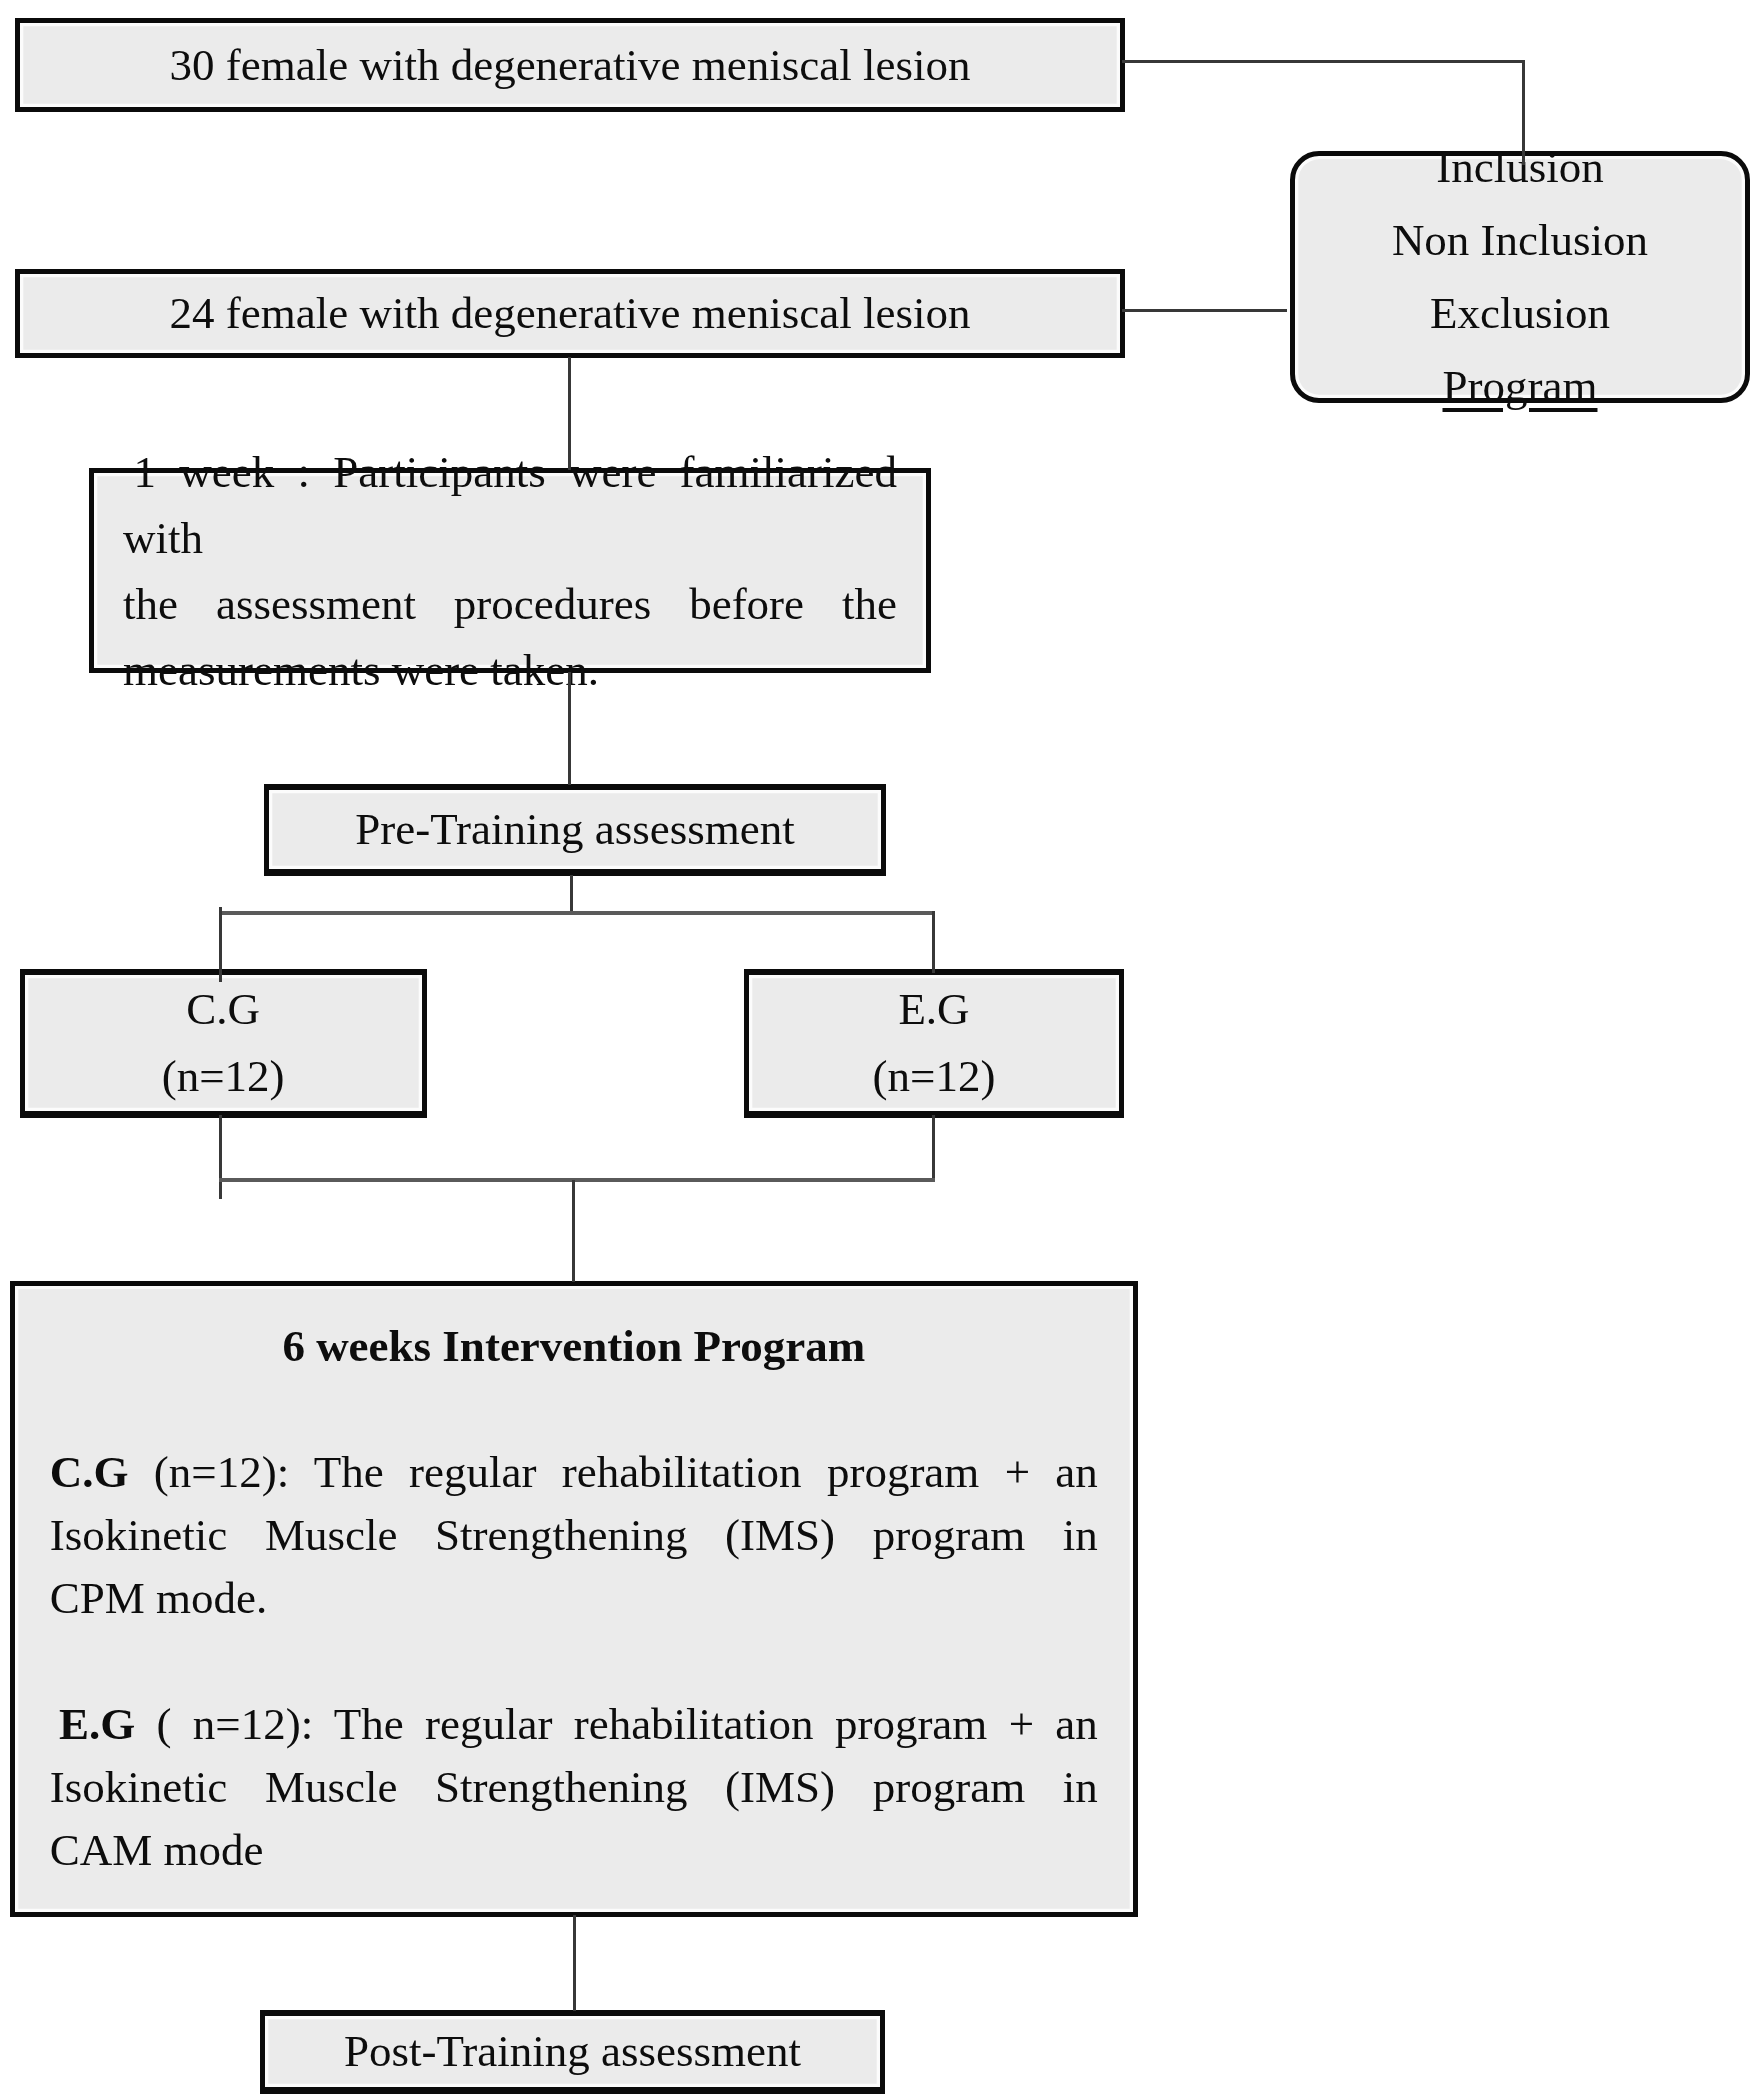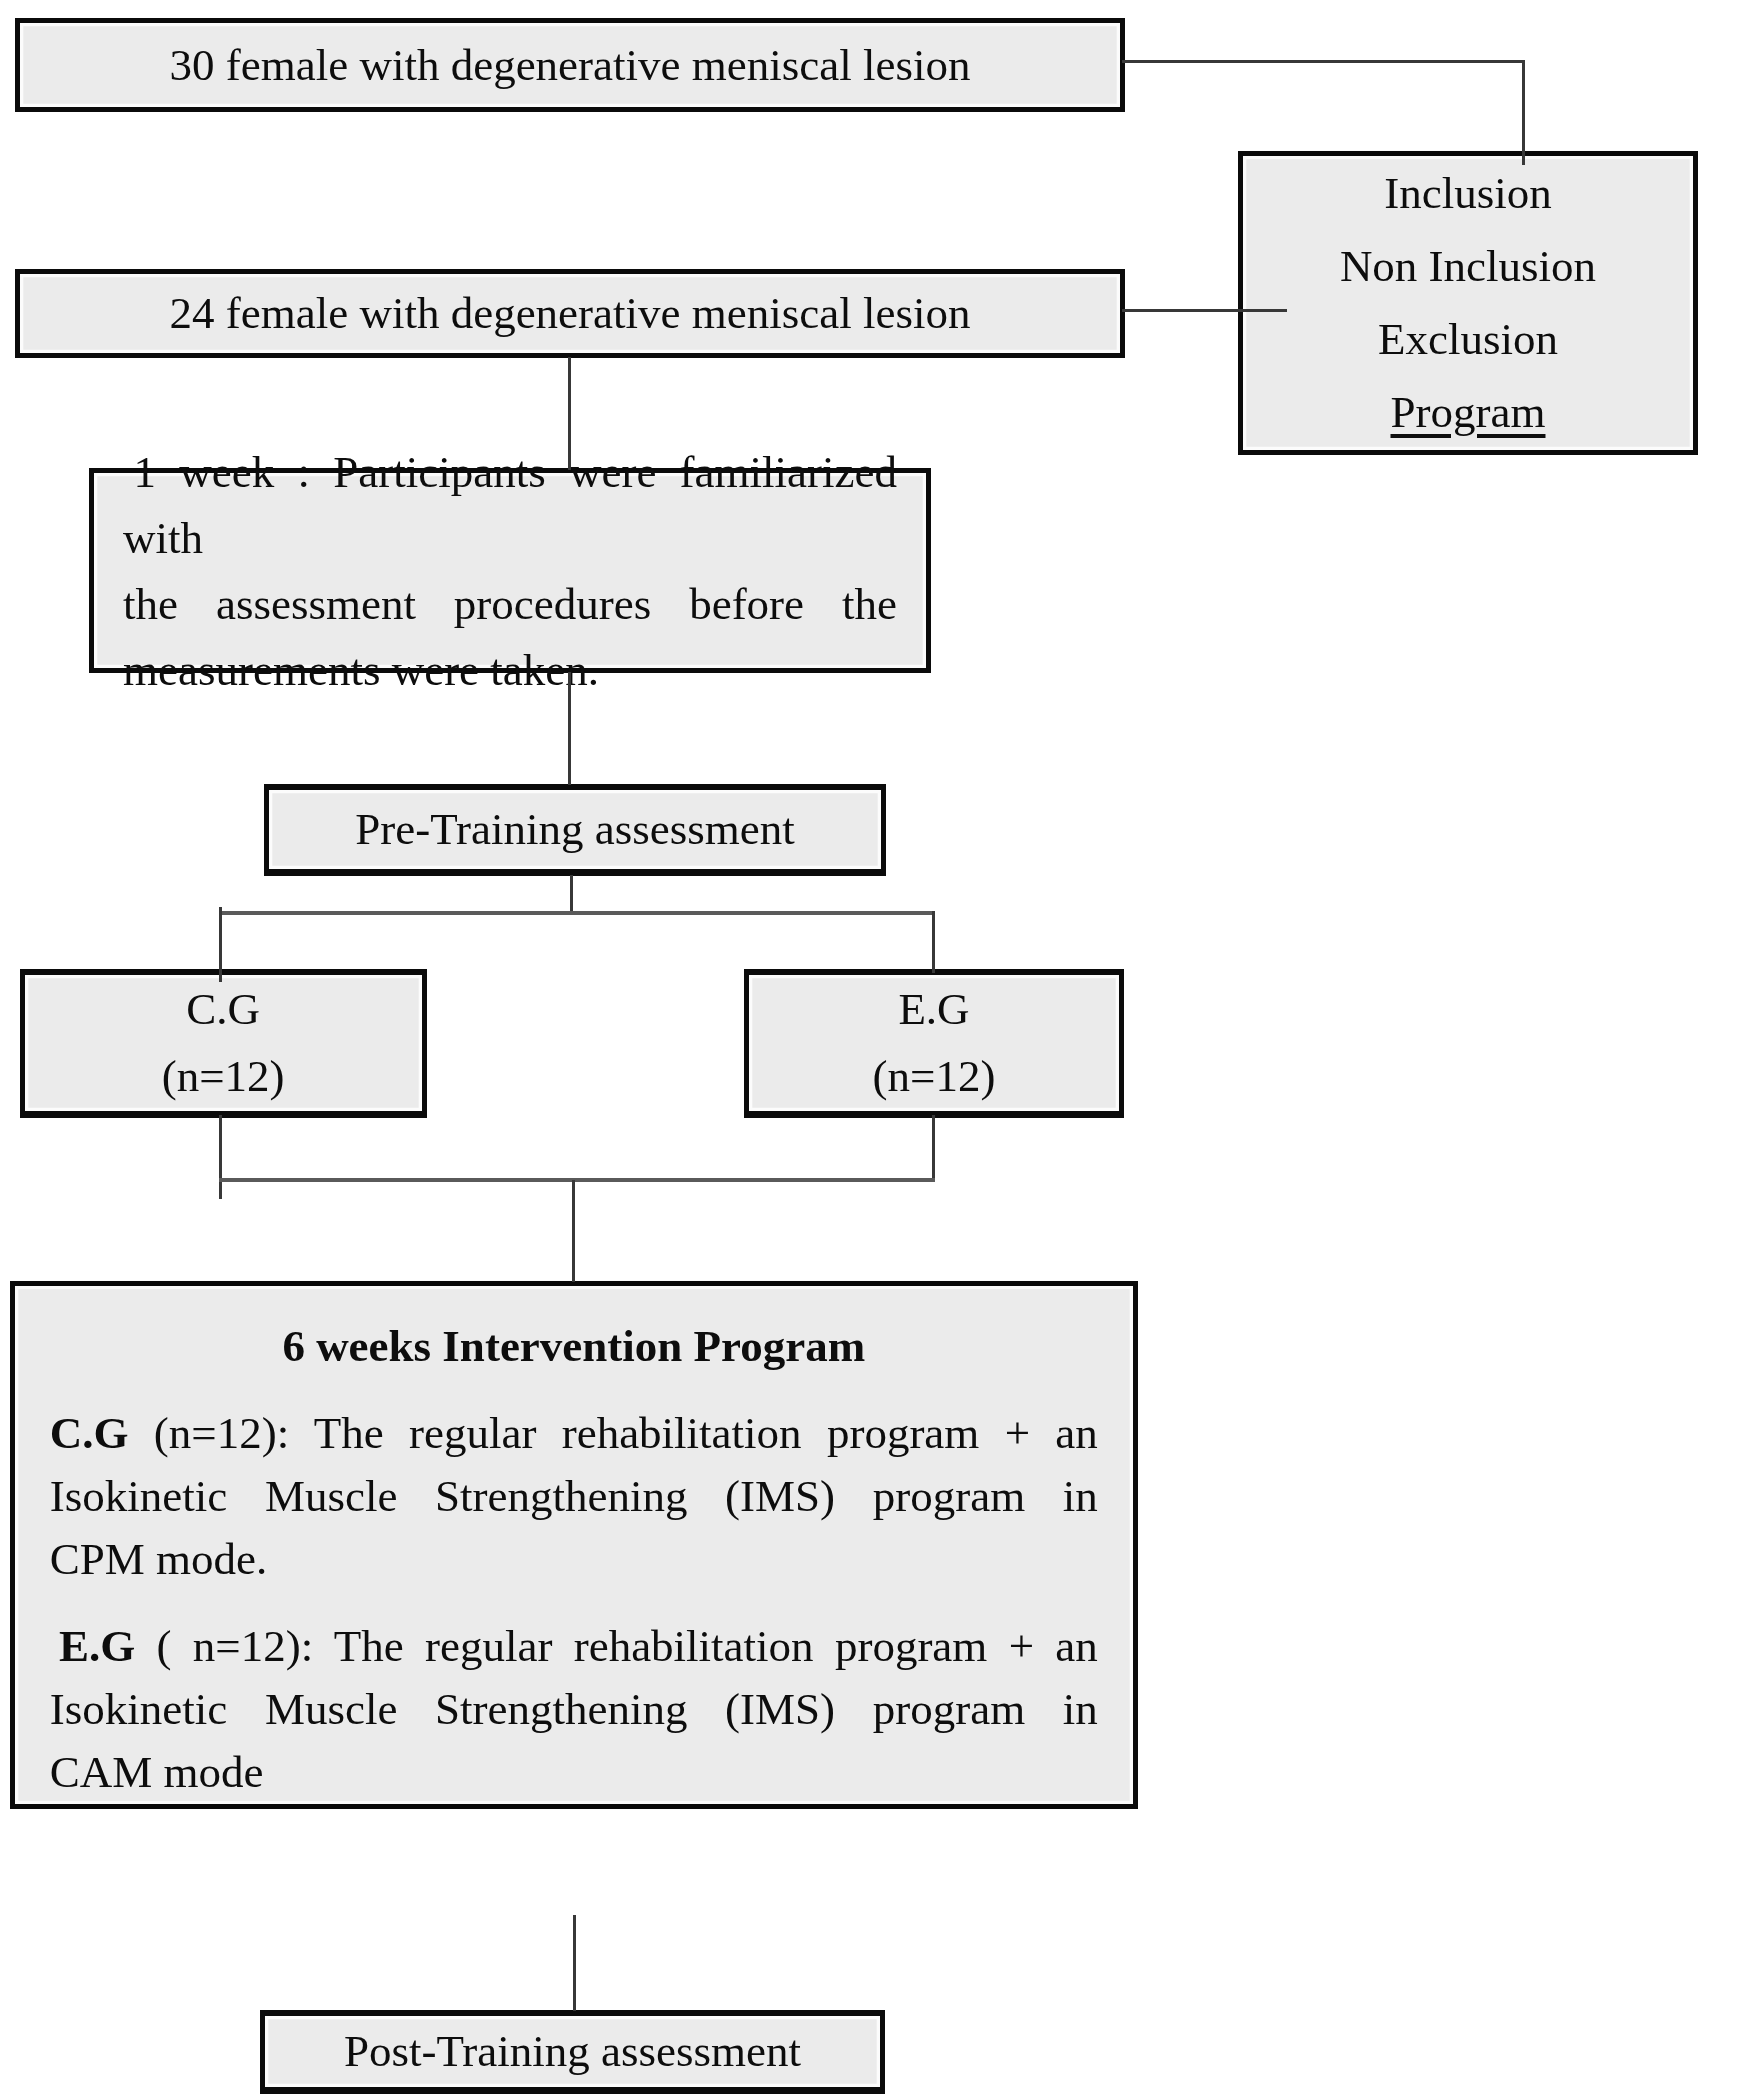--- a/index.html
+++ b/index.html
@@ -26,37 +26,37 @@
     font-size:45px;
     line-height:1.0;
     z-index:2;
   }
   .box.heavy{border-width:6.6px 5.2px 7.9px 5.2px;}
   .label{white-space:nowrap;}
   
   .b-enrolled{left:15px;top:18.4px;width:1110px;height:94px;}
   .b-included{left:15px;top:269px;width:1110px;height:89px;}
   
-  .b-criteria{left:1238px;top:151px;width:460px;height:304px;line-height:73px;}
+  .b-criteria{left:1290px;top:151px;width:460px;height:252px;line-height:73px;border-radius:29px;}
   .u{text-decoration:underline;text-underline-offset:6.6px;}
   
   .b-week{left:89px;top:468px;width:842px;height:205px;align-items:stretch;padding:0 29px;line-height:66px;text-align:left;}
   .b-week .tline{display:block;}
   .jline{text-align:justify;text-align-last:justify;}
   .ind1{text-indent:10.5px;}
   .ind2{text-indent:9.2px;}
   
   .b-pre{left:264px;top:784px;width:622px;height:92px;align-items:center;}
   .b-post{left:260px;top:2010px;width:625px;height:84px;text-align:center;}
   
   .b-cg{left:19.7px;top:969px;width:407px;height:149px;line-height:67px;}
   .b-eg{left:744px;top:969px;width:380px;height:149px;line-height:67px;}
   
   .b-intervention{
-    left:9.8px;top:1281px;width:1128px;height:528px;
+    left:9.8px;top:1281px;width:1128px;height:636px;
     justify-content:flex-start;align-items:stretch;
     padding:29px 35px 0 35px;
     line-height:63px;text-align:left;
   }
   .iv-title{text-align:center;font-weight:bold;}
   .spacer{height:63px;}
   .bold{font-weight:bold;}
   
   .cline{position:absolute;background:#383838;z-index:3;}
   .rail{position:absolute;background:#5a5a5a;z-index:3;}

